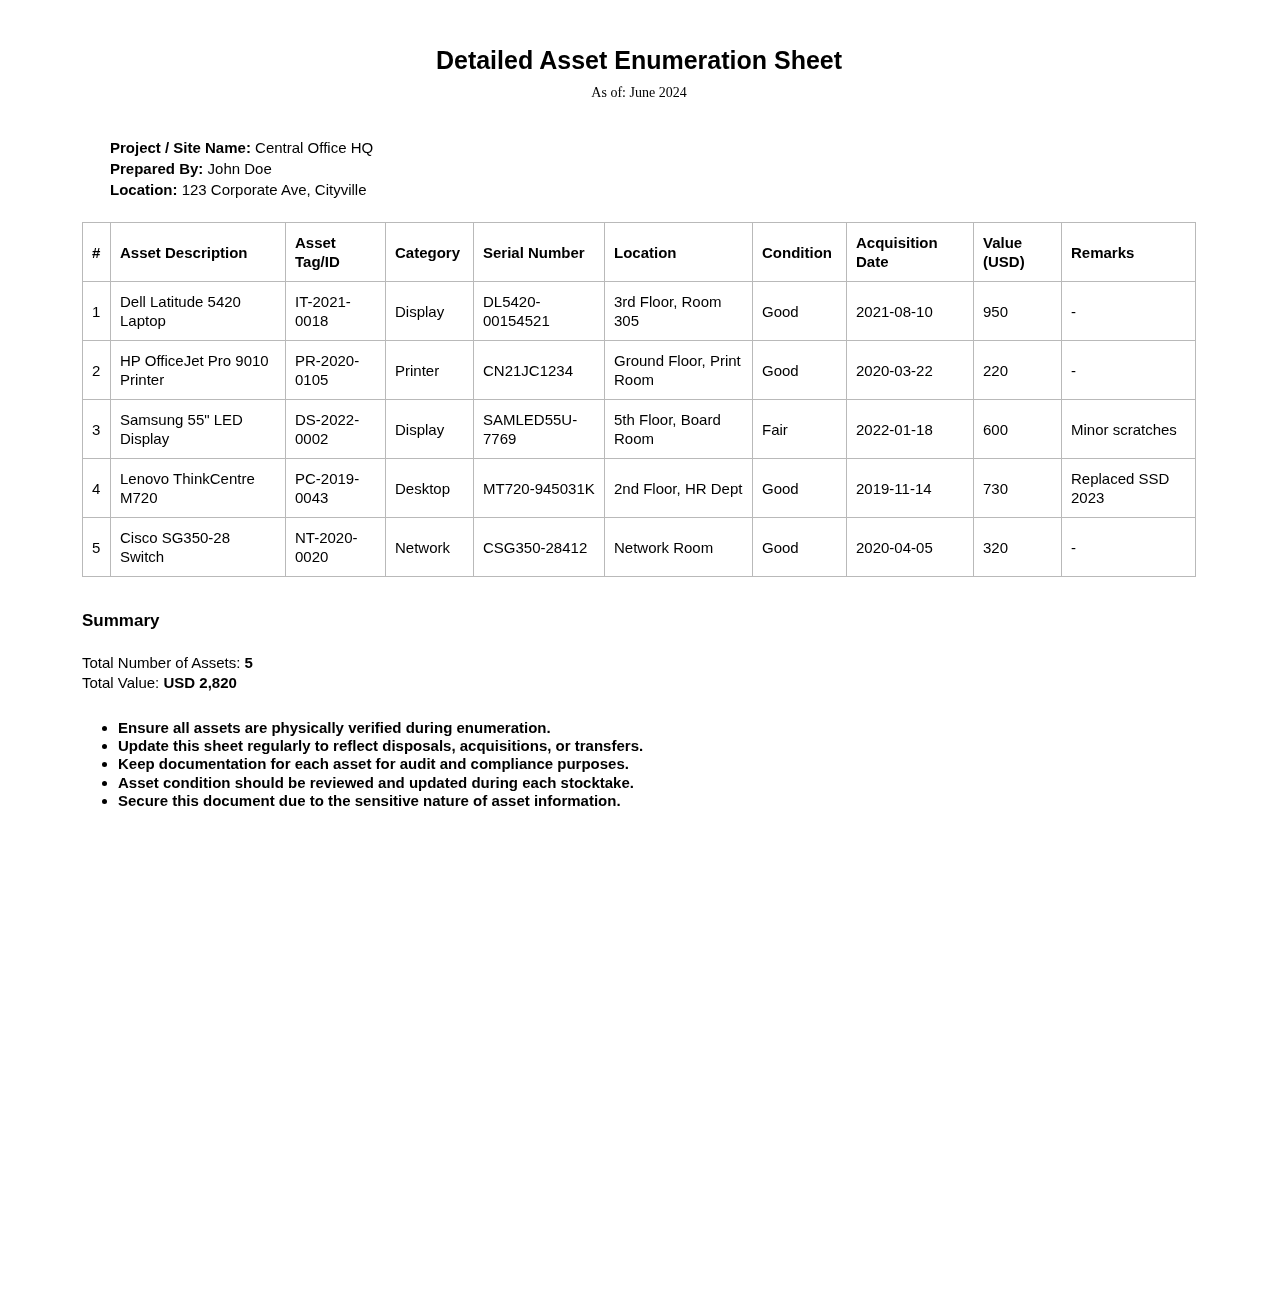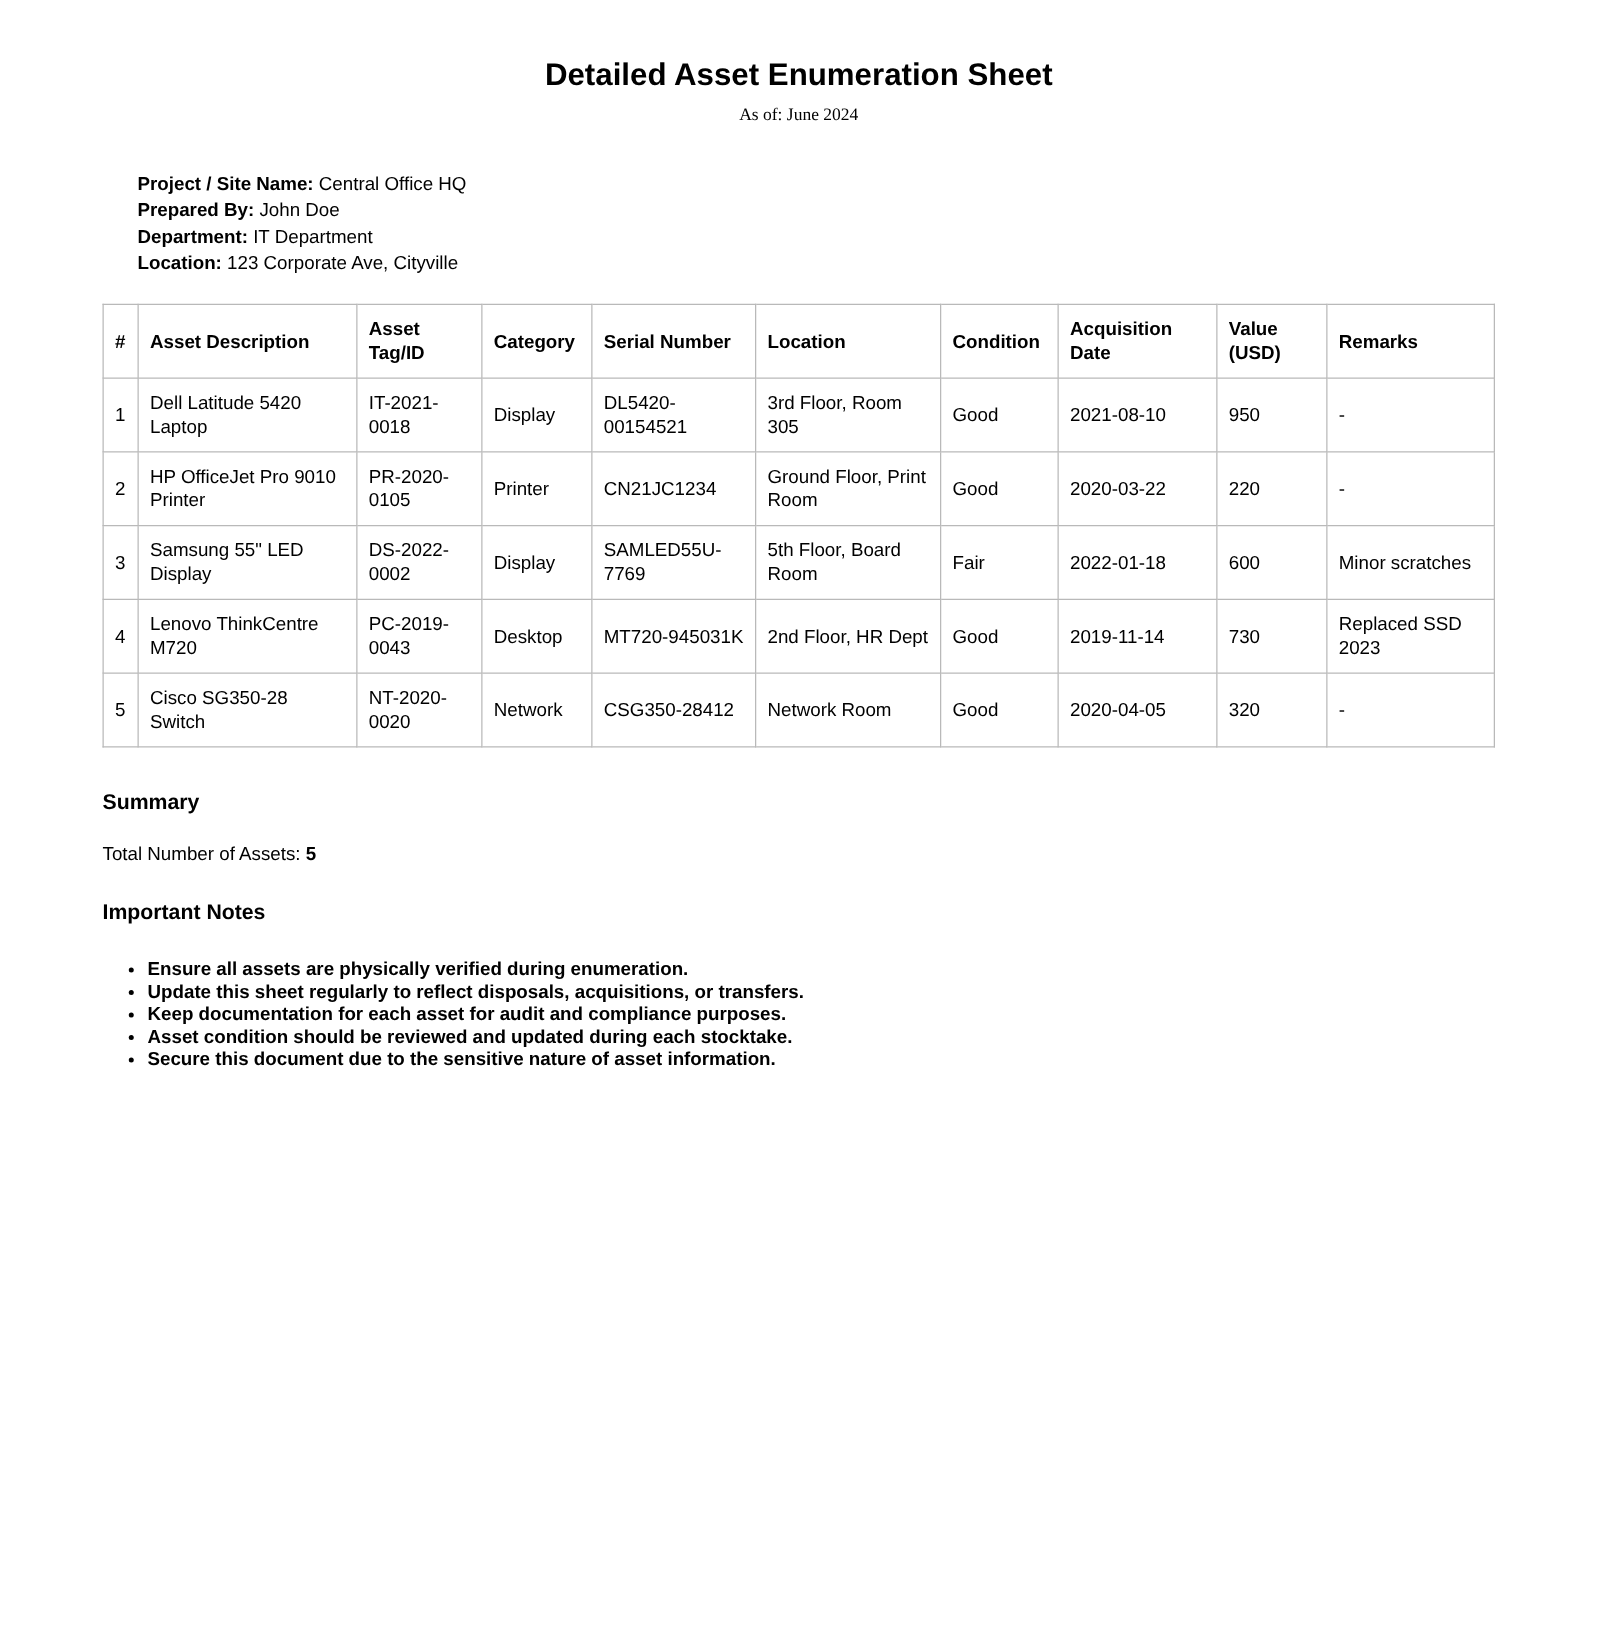--- a/index.html
+++ b/index.html
@@ -79,24 +79,20 @@
   <div class="doc-subtitle">As of: June 2024</div>
 
   <div class="info-block">
     <div class="info-line">
       <span class="info-label">Project / Site Name:</span>
       <span class="info-value">Central Office HQ</span>
     </div>
     <div class="info-line">
       <span class="info-label">Prepared By:</span>
       <span class="info-value">John Doe</span>
-    </div>
-    <div class="info-line">
-      <span class="info-label">Department:</span>
-      <span class="info-value">IT Department</span>
     </div>
     <div class="info-line">
       <span class="info-label">Location:</span>
       <span class="info-value">123 Corporate Ave, Cityville</span>
     </div>
   </div>
 
   <table class="assets">
     <colgroup>
       <col style="width:28px">
@@ -185,25 +181,25 @@
         <td>320</td>
         <td>-</td>
       </tr>
     </tbody>
   </table>
 
   <div class="summary-section">
     <h2 class="section-heading">Summary</h2>
     <div class="summary-lines">
       <div><span>Total Number of Assets: </span><b>5</b></div>
+      <div><span>Total Value: </span><b>USD 2,820</b></div>
     </div>
   </div>
 
   <div class="notes-section">
-    <h2 class="section-heading">Important Notes</h2>
     <ul class="notes-list">
       <li>Ensure all assets are physically verified during enumeration.</li>
       <li>Update this sheet regularly to reflect disposals, acquisitions, or transfers.</li>
       <li>Keep documentation for each asset for audit and compliance purposes.</li>
       <li>Asset condition should be reviewed and updated during each stocktake.</li>
       <li>Secure this document due to the sensitive nature of asset information.</li>
     </ul>
   </div>
 
 </div>

